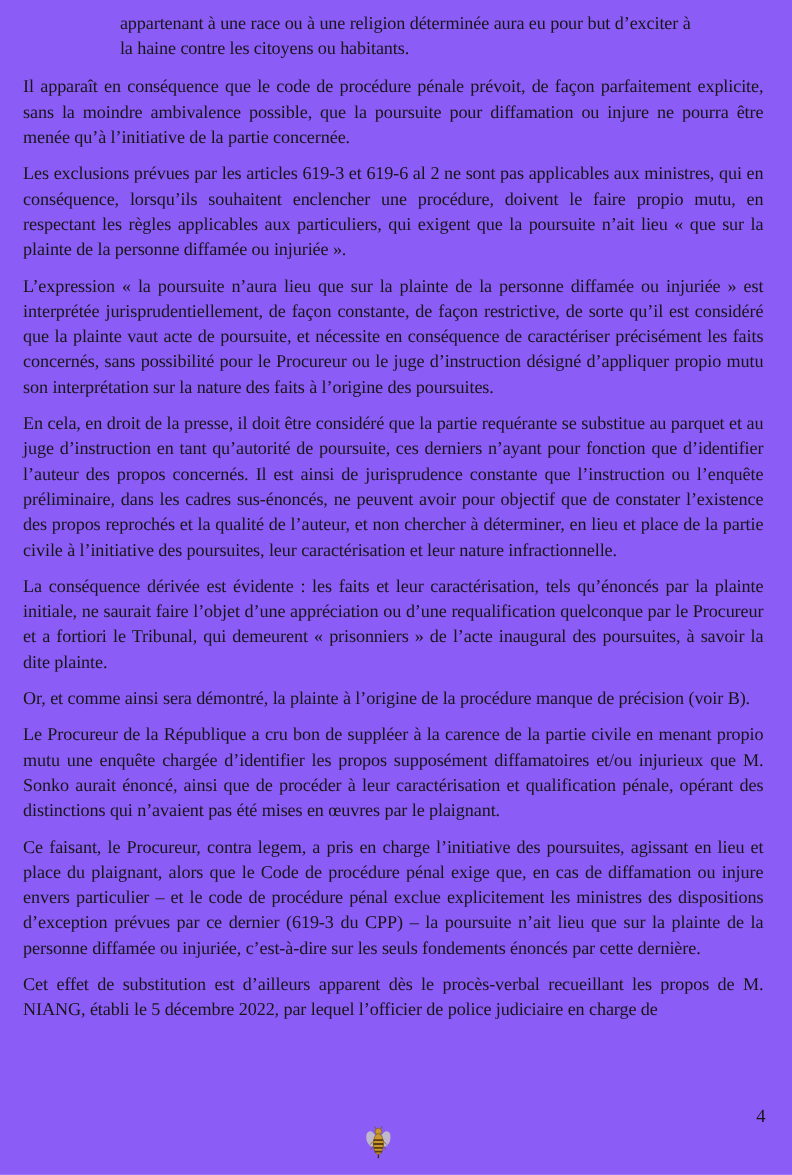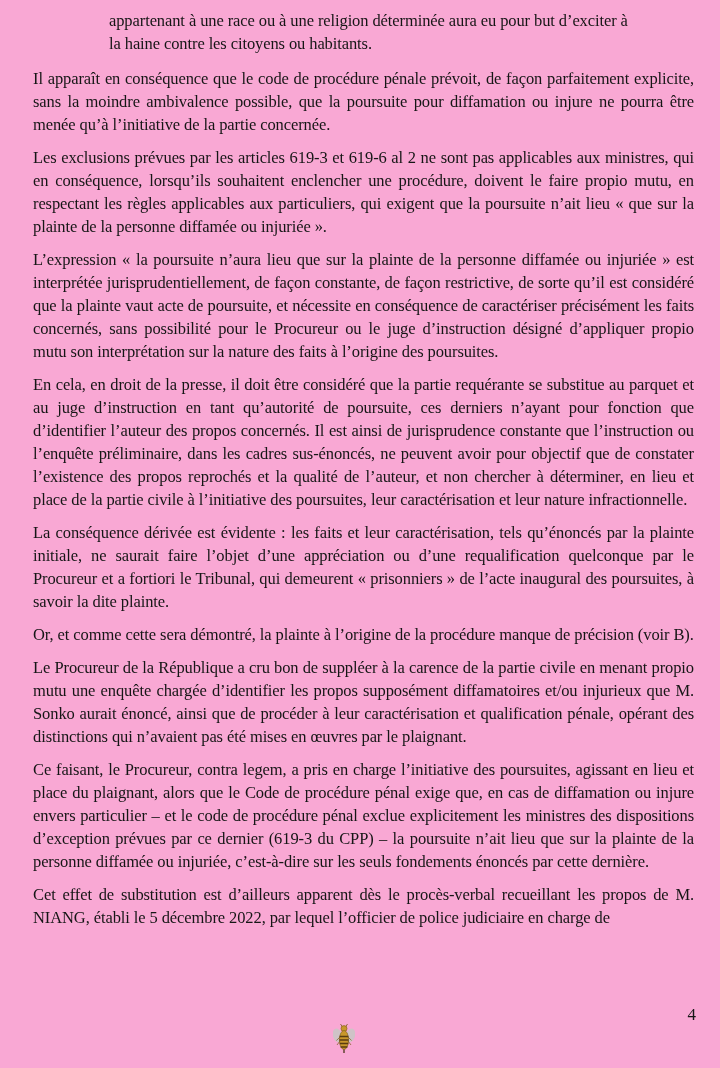--- a/index.html
+++ b/index.html
@@ -6,29 +6,29 @@
   body {
     width: 720px; height: 1068px;
     background: #ffffff;
     overflow: hidden;
   }
   .page {
     position: relative;
     width: 720px; height: 1068px;
     box-sizing: border-box;
     padding: 9px 26px 0 17px;
-    background: #f9a8d4;
+    background: #8b5cf6;
     color: #161616;
     font-family: "Liberation Serif", "DejaVu Serif", serif;
     font-size: 16.5px;
     line-height: 23px;
     letter-spacing: -0.1px;
   }
   .para {
-    margin: 0 0 10px 16px;
+    margin: 0 0 10px 4px;
     text-align: justify;
   }
   .quote {
     margin: 0 0 12px 92px;
     max-width: 531px;
     text-align: left;
   }
   .it { }
   .page-number {
     position: absolute;
@@ -55,21 +55,21 @@
   <p class="para"><span>Il apparaît en conséquence que le code de procédure pénale prévoit, de façon parfaitement explicite, sans la moindre ambivalence possible, que la poursuite pour diffamation ou injure ne pourra être menée qu’à l’initiative de la partie concernée.</span></p>
 
   <p class="para"><span>Les exclusions prévues par les articles 619-3 et 619-6 al 2 ne sont pas applicables aux ministres, qui en conséquence, lorsqu’ils souhaitent enclencher une procédure, doivent le faire </span><span class="it">propio mutu,</span><span> en respectant les règles applicables aux particuliers, qui exigent que la poursuite n’ait lieu « que sur la plainte de la personne diffamée ou injuriée ».</span></p>
 
   <p class="para"><span>L’expression « la poursuite n’aura lieu que sur la plainte de la personne diffamée ou injuriée » est interprétée jurisprudentiellement, de façon constante, de façon restrictive, de sorte qu’il est considéré que la plainte vaut acte de poursuite, et nécessite en conséquence de caractériser précisément les faits concernés, sans possibilité pour le Procureur ou le juge d’instruction désigné d’appliquer </span><span class="it">propio mutu</span><span> son interprétation sur la nature des faits à l’origine des poursuites.</span></p>
 
   <p class="para"><span>En cela, en droit de la presse, il doit être considéré que la partie requérante se substitue au parquet et au juge d’instruction en tant qu’autorité de poursuite, ces derniers n’ayant pour fonction que d’identifier l’auteur des propos concernés. Il est ainsi de jurisprudence constante que l’instruction ou l’enquête préliminaire, dans les cadres sus-énoncés, ne peuvent avoir pour objectif que de constater l’existence des propos reprochés et la qualité de l’auteur, et non chercher à déterminer, en lieu et place de la partie civile à l’initiative des poursuites, leur caractérisation et leur nature infractionnelle.</span></p>
 
   <p class="para"><span>La conséquence dérivée est évidente : les faits et leur caractérisation, tels qu’énoncés par la plainte initiale, ne saurait faire l’objet d’une appréciation ou d’une requalification quelconque par le Procureur et </span><span class="it">a fortiori</span><span> le Tribunal, qui demeurent « prisonniers » de l’acte inaugural des poursuites, à savoir la dite plainte.</span></p>
 
-  <p class="para"><span>Or, et comme cette sera démontré, la plainte à l’origine de la procédure manque de précision (voir B).</span></p>
+  <p class="para"><span>Or, et comme ainsi sera démontré, la plainte à l’origine de la procédure manque de précision (voir B).</span></p>
 
   <p class="para"><span>Le Procureur de la République a cru bon de suppléer à la carence de la partie civile en menant </span><span class="it">propio mutu</span><span> une enquête chargée d’identifier les propos supposément diffamatoires et/ou injurieux que M. Sonko aurait énoncé, ainsi que de procéder à leur caractérisation et qualification pénale, opérant des distinctions qui n’avaient pas été mises en œuvres par le plaignant.</span></p>
 
   <p class="para"><span>Ce faisant, le Procureur, </span><span class="it">contra legem</span><span>, a pris en charge l’initiative des poursuites, agissant en lieu et place du plaignant, alors que le Code de procédure pénal exige que, en cas de diffamation ou injure envers particulier – et le code de procédure pénal exclue explicitement les ministres des dispositions d’exception prévues par ce dernier (619-3 du CPP) –  la poursuite n’ait lieu que </span><span class="it">sur</span><span> la plainte de la personne diffamée ou injuriée, c’est-à-dire sur les seuls fondements énoncés par cette dernière.</span></p>
 
   <p class="para"><span>Cet effet de substitution est d’ailleurs apparent dès le procès-verbal recueillant les propos de M. NIANG, établi le 5 décembre 2022, par lequel l’officier de police judiciaire en charge de</span></p>
 
   <div class="page-number">4</div>
 
   <svg class="bee" viewBox="0 0 22 31" xmlns="http://www.w3.org/2000/svg">

